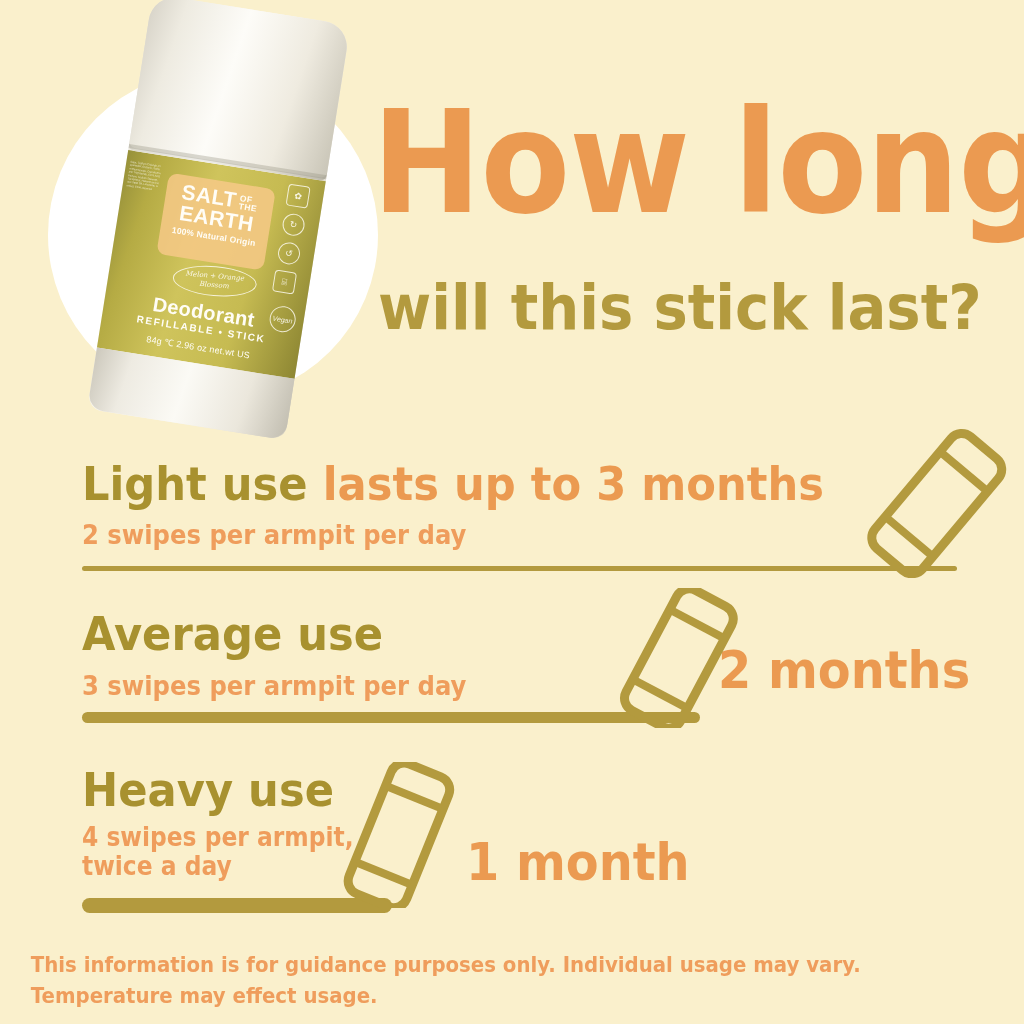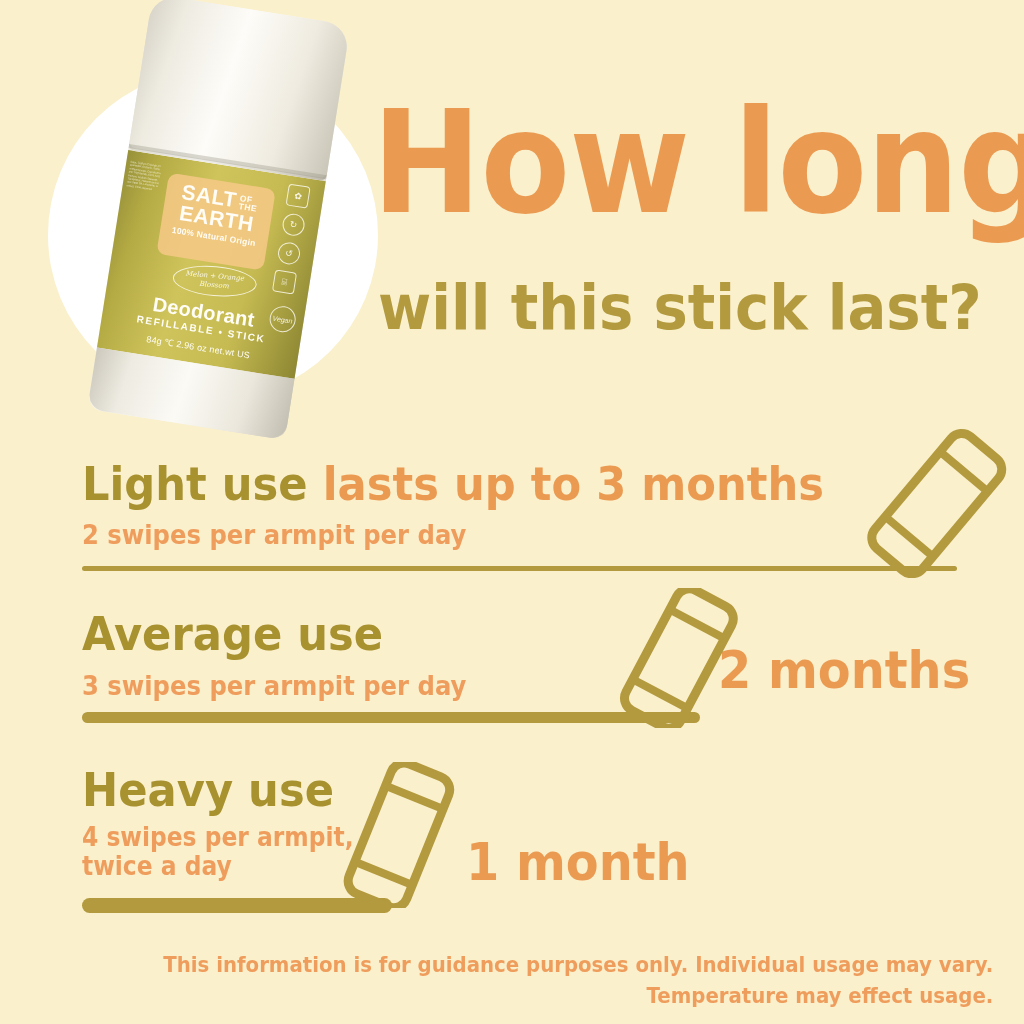--- a/index.html
+++ b/index.html
@@ -290,21 +290,21 @@
   }
 
   .stick-icon { position: absolute; }
 
   
   .footer {
     position: absolute;
     left: 0;
     top: 950px;
     width: 1024px;
-    text-align: right;
+    text-align: left;
     color: #ef9d5c;
     font-weight: 700;
     font-size: 21px;
     line-height: 31px;
     font-family: "DejaVu Sans", sans-serif;
   }
   .footer span { display: block; transform: scaleX(0.94); }
 </style>
 </head>
 <body>

